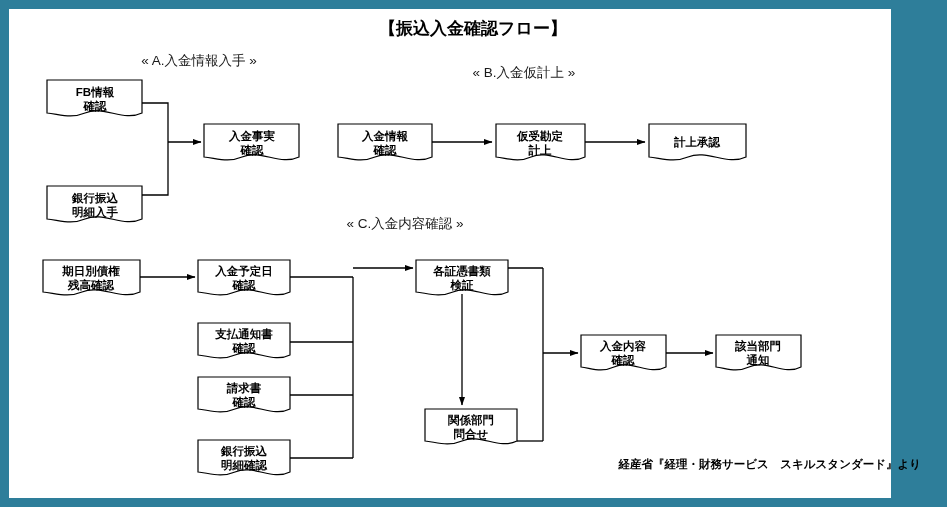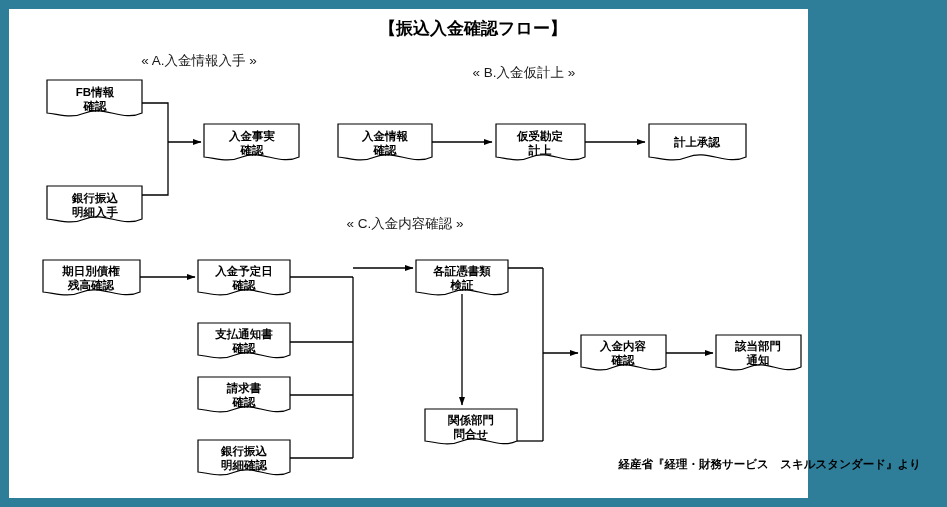--- a/index.html
+++ b/index.html
@@ -3,21 +3,21 @@
 <meta charset="utf-8">
 <style>
   html,body{margin:0;padding:0;}
   body{
     width:947px;height:507px;overflow:hidden;
     background:#2e7e9a;
     font-family:"Liberation Sans","DejaVu Sans",sans-serif;
   }
   #frame{
     position:absolute;left:9px;top:9px;
-    width:799px;height:489px;
+    width:882px;height:489px;
     background:#ffffff;
   }
   #canvas{position:absolute;left:0;top:0;width:929px;height:489px;}
 
   .diagram-title{
     font-size:17px;font-weight:bold;fill:#000000;
     font-family:"Liberation Sans","DejaVu Sans",sans-serif;
   }
   .section-label{
     font-size:13.5px;fill:#1a1a1a;

